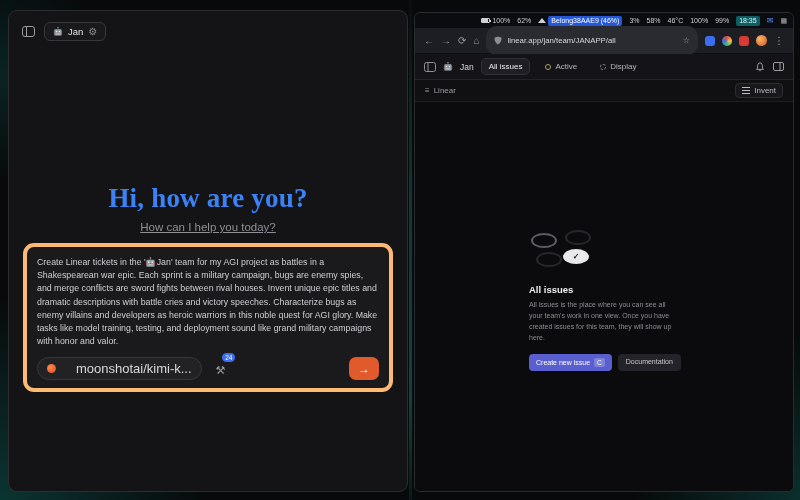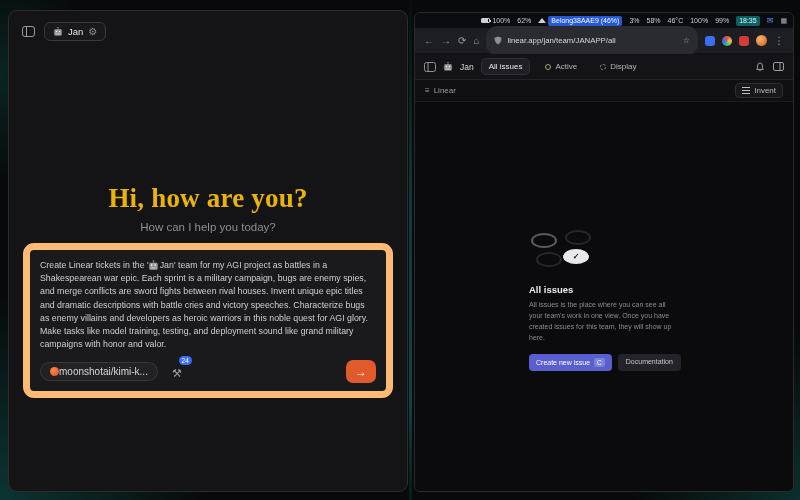--- a/index.html
+++ b/index.html
@@ -20,28 +20,28 @@
   
   .window-left{position:absolute;left:8px;top:10px;width:400px;height:482px;
     background:#141416;border:1px solid #2c2c30;border-radius:9px;}
   .lw-header{display:flex;align-items:center;gap:9px;padding:11px 13px;}
   .icon-btn{display:inline-flex;align-items:center;justify-content:center;cursor:pointer;}
   .jan-pill{display:flex;align-items:center;gap:5px;border:1px solid #39393d;border-radius:6px;
     padding:3px 8px;color:#e3e3e6;font-size:9.5px;background:#19191b;}
   .robot{font-size:8px;line-height:1;}
   .gear{color:#909095;font-size:10px;line-height:1;}
   .lw-title{position:absolute;top:172px;left:0;width:100%;text-align:center;
-    font-family:"Liberation Serif",serif;font-size:27px;font-weight:700;color:#eab308;letter-spacing:.2px;}
-  .lw-subtitle{position:absolute;top:210px;left:0;width:100%;text-align:center;font-size:11.5px;color:#8e8e96;}
+    font-family:"Liberation Serif",serif;font-size:27px;font-weight:700;color:#3b82f6;letter-spacing:.2px;}
+  .lw-subtitle{position:absolute;top:210px;left:0;width:100%;text-align:center;font-size:11.5px;color:#8e8e96;text-decoration:underline;}
   .composer{position:absolute;left:14px;right:14px;top:232px;background:#1a1a1d;
-    border:7px solid #fdba74;border-radius:11px;padding:9px 10px 8px;}
+    border:4px solid #fdba74;border-radius:11px;padding:9px 10px 8px;}
   .composer-text{font-size:8.8px;line-height:1.5;color:#d0d0d4;}
   .composer-bottom{display:flex;align-items:center;gap:14px;margin-top:9px;}
-  .model-chip{display:flex;align-items:center;gap:0;background:#222225;border:1px solid #37373b;
-    border-radius:12px;padding:3px 9px;font-size:10px;color:#d8d8db;cursor:pointer;}
+  .model-chip{display:flex;align-items:center;gap:20px;background:#222225;border:1px solid #37373b;
+    border-radius:12px;padding:3px 9px;font-size:13px;color:#d8d8db;cursor:pointer;}
   .model-logo{width:9px;height:9px;border-radius:50%;background:radial-gradient(circle at 35% 35%, #ff8a4d,#dd4a1d);}
   .tools-wrap{position:relative;cursor:pointer;}
   .tools-glyph{color:#9d9da3;font-size:11px;line-height:1;}
   .tools-badge{position:absolute;top:-7px;right:-10px;background:#3b6ef6;color:#fff;
     font-size:6.5px;line-height:9px;padding:0 3px;border-radius:7px;}
   .send-btn{margin-left:auto;width:30px;height:23px;background:#e05a2b;border-radius:7px;
     color:#fff;display:flex;align-items:center;justify-content:center;font-size:12px;cursor:pointer;}
 
   
   .window-right{position:absolute;left:414px;top:12px;width:380px;height:480px;

